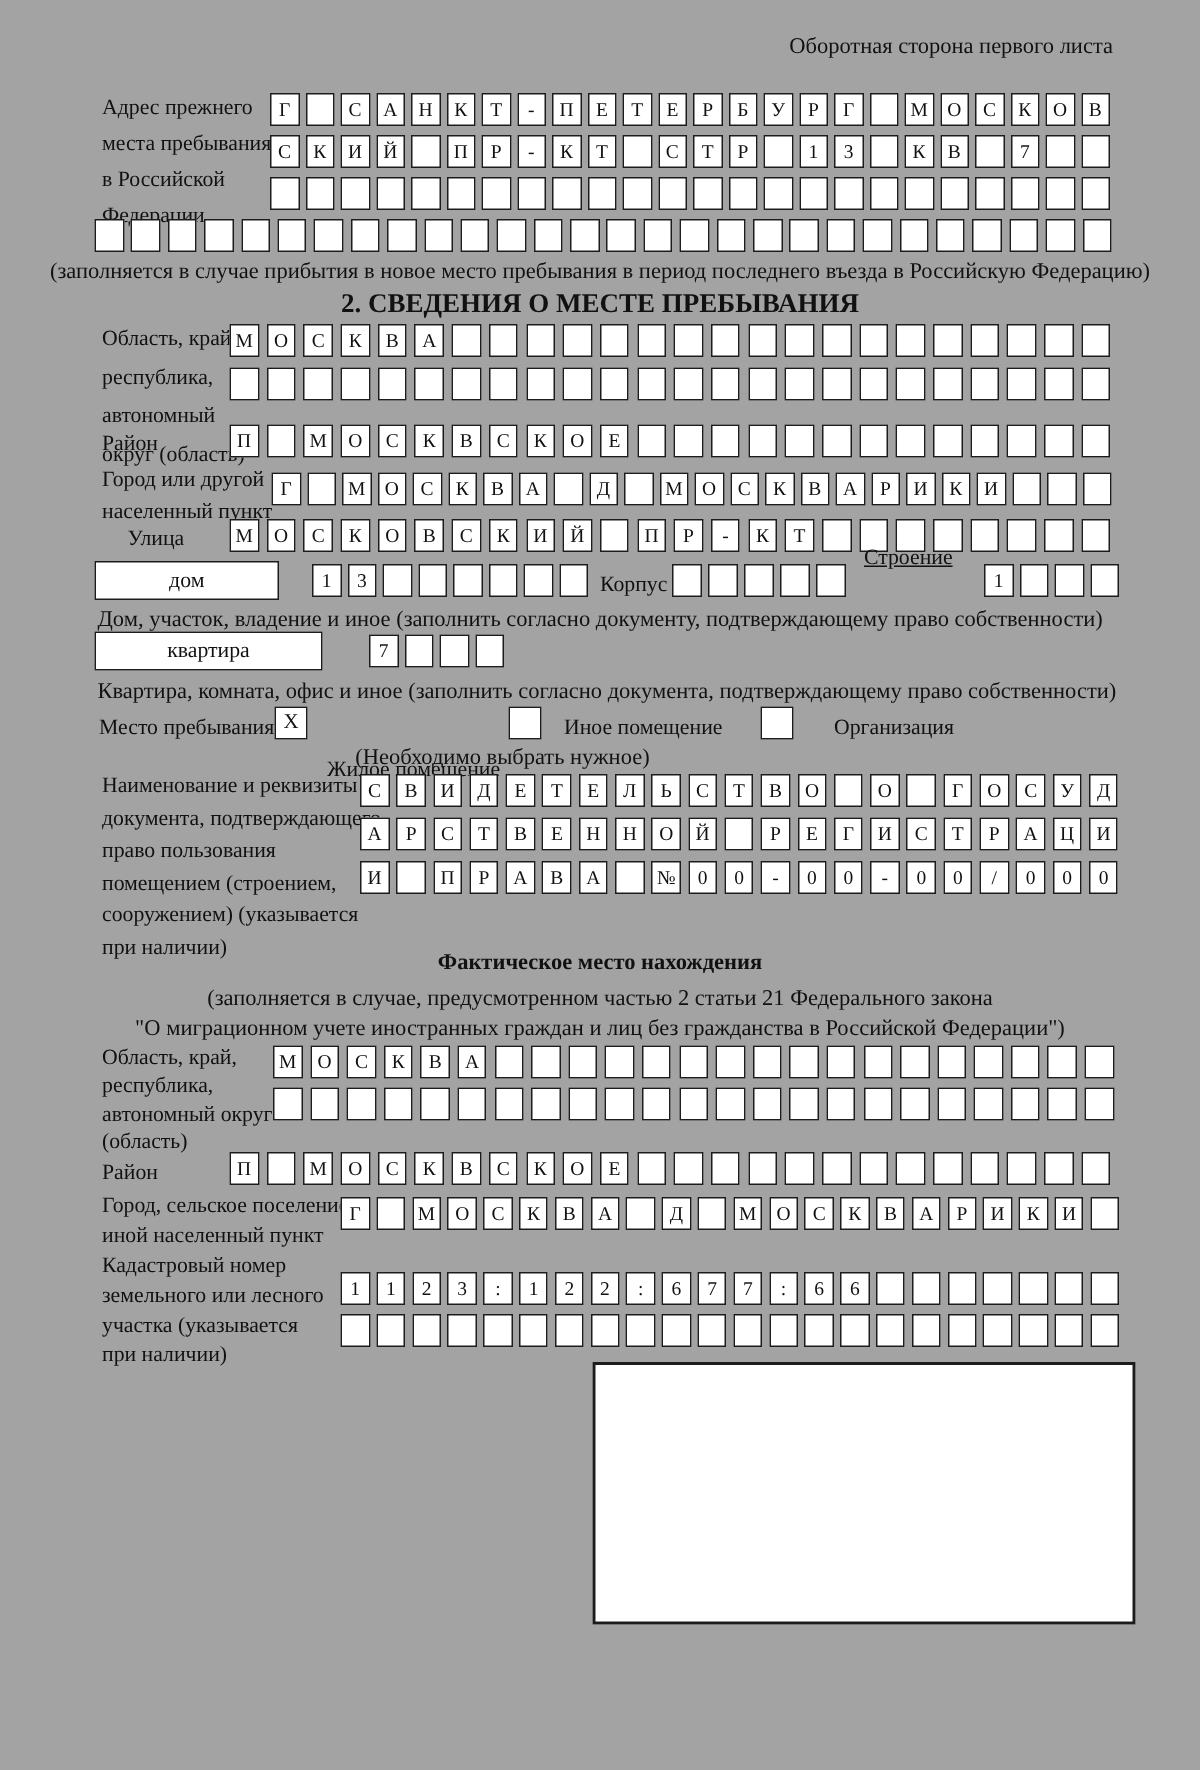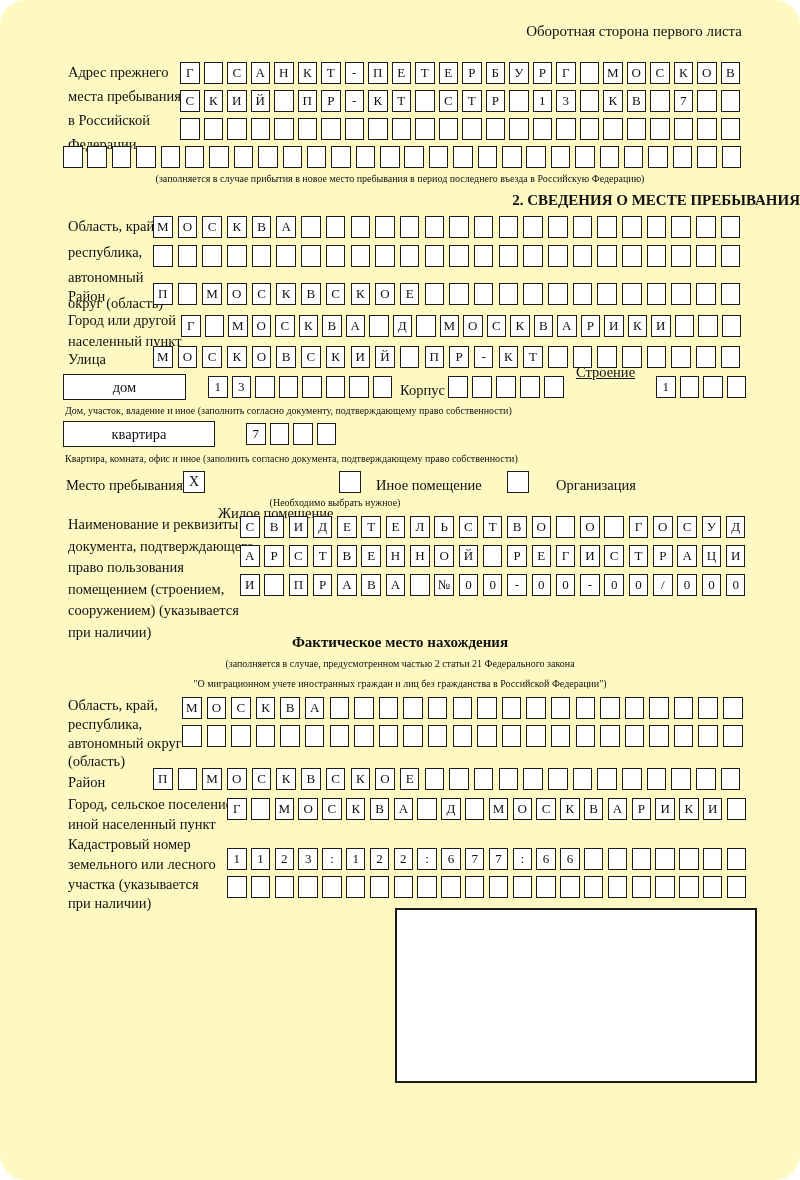--- a/index.html
+++ b/index.html
@@ -1,29 +1,29 @@
 <!DOCTYPE html>
 <html><head>
 <meta charset="utf-8">
 <style>
   html,body{margin:0;padding:0;background:#fff;}
   body{font-family:"Liberation Serif","DejaVu Serif",serif;color:#111;}
-  #page{position:relative;width:800px;height:1180px;background:#fef9c3;overflow:hidden;border-radius:25px;}
+  #page{position:relative;width:800px;height:1180px;background:#a3a3a3;overflow:hidden;}
   .abs{position:absolute;}
   .lbl{font-size:14.5px;line-height:24px;white-space:nowrap;}
   .boxrow{position:absolute;display:flex;gap:4px;}
   .cb{flex:0 0 auto;width:19.5px;height:21.5px;border:1.5px solid #1c1c1c;box-sizing:border-box;
       display:flex;align-items:center;justify-content:center;
       font-size:13px;font-weight:400;background:#fff;}
   .g40{gap:4px}.g45{gap:4.5px}.g48{gap:4.8px}.g49{gap:4.9px}.g51{gap:5.1px}.g52{gap:5.2px}.g43{gap:4.3px}
   .wide-label-box{position:absolute;border:1.6px solid #1c1c1c;box-sizing:border-box;height:26px;
       display:flex;align-items:center;justify-content:center;font-size:14.5px;background:#fff;}
-  .note{font-size:10px;white-space:nowrap;}
+  .note{font-size:15px;white-space:nowrap;}
   .center{left:0;width:800px;text-align:center;}
-  .sect-title{font-weight:bold;font-size:15px;text-align:right;}
+  .sect-title{font-weight:bold;font-size:18px;}
   .chk{position:absolute;width:22px;height:22px;border:1.6px solid #1c1c1c;box-sizing:border-box;
       display:flex;align-items:center;justify-content:center;font-size:14px;background:#fff;}
   .stamp-box{position:absolute;border:2px solid #1c1c1c;box-sizing:border-box;background:#fff;}
   .lines div{white-space:nowrap;}
 </style>
 </head>
 <body>
 
 <div id="page">
 
@@ -258,21 +258,21 @@
       <div class="cb">А</div>
       <div class="cb">Р</div>
       <div class="cb">И</div>
       <div class="cb">К</div>
       <div class="cb">И</div>
       <div class="cb"></div>
       <div class="cb"></div>
       <div class="cb"></div>
     </div>
 
-  <div class="abs lbl" style="left:68px;top:347px;">Улица</div>
+  <div class="abs lbl" style="left:85px;top:347px;">Улица</div>
   <div class="boxrow g52" style="left:153px;top:346px;">
       <div class="cb">М</div>
       <div class="cb">О</div>
       <div class="cb">С</div>
       <div class="cb">К</div>
       <div class="cb">О</div>
       <div class="cb">В</div>
       <div class="cb">С</div>
       <div class="cb">К</div>
       <div class="cb">И</div>

